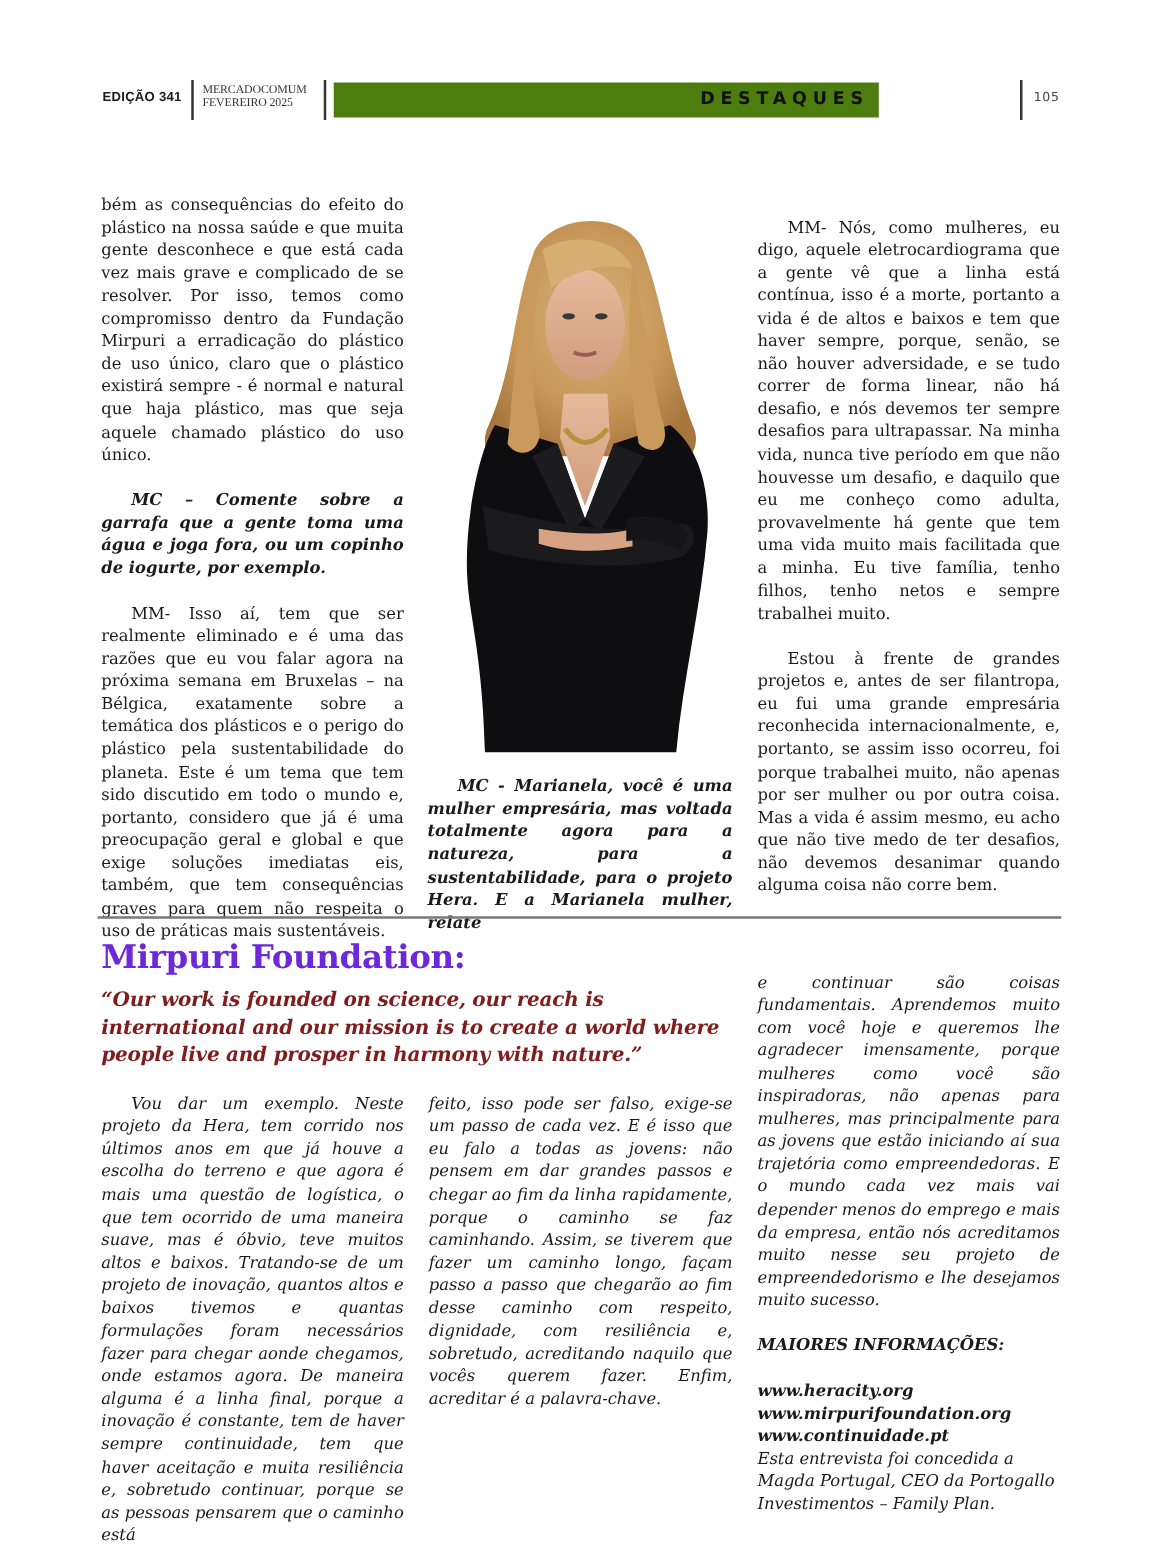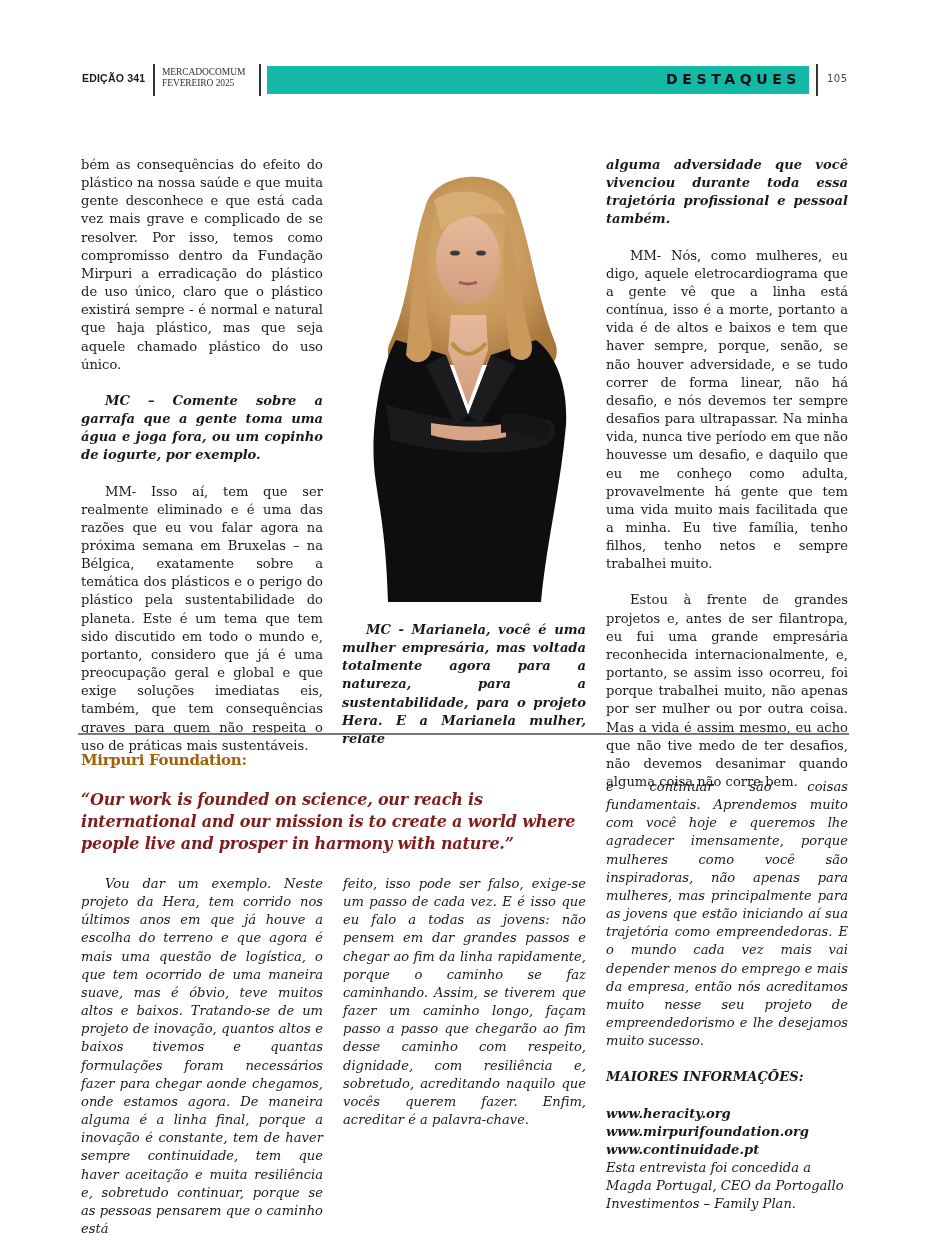--- a/index.html
+++ b/index.html
@@ -5,21 +5,21 @@
     * { box-sizing: border-box; margin: 0; padding: 0; }
     html, body { width: 935px; height: 1253px; background: #ffffff; overflow: hidden; }
     body { position: relative; font-family: "DejaVu Serif", "Liberation Serif", serif; color: #1a1a1a; }
 
     
     .hdr { position: absolute; top: 62px; left: 0; width: 935px; height: 36px; }
     .hdr-edicao { position: absolute; left: 82px; top: 10px; font-family: Liberation Sans, sans-serif; font-weight: bold; font-size: 10.5px; letter-spacing: 0.2px; color: #1a1a1a; text-align: right; }
     .hdr-sep1 { position: absolute; left: 153px; top: 2px; width: 1.5px; height: 32px; background: #333; }
     .hdr-pub { position: absolute; left: 162px; top: 5px; font-family: Liberation Serif, serif; font-size: 9.5px; line-height: 11px; color: #333; letter-spacing: -0.1px; }
     .hdr-sep2 { position: absolute; left: 259px; top: 2px; width: 1.5px; height: 32px; background: #333; }
-    .hdr-band { position: absolute; left: 267px; top: 4px; width: 542px; height: 28px; background: #14b8a6; }
+    .hdr-band { position: absolute; left: 267px; top: 4px; width: 436px; height: 28px; background: #4d7c0f; }
     .hdr-section { position: absolute; right: 8px; top: 5px; font-family: "DejaVu Sans", sans-serif; font-weight: bold; font-size: 14px; letter-spacing: 4.6px; color: #111; }
     .hdr-sep3 { position: absolute; left: 816px; top: 2px; width: 1.5px; height: 32px; background: #333; }
     .hdr-page { position: absolute; left: 827px; top: 11px; font-family: "DejaVu Sans", sans-serif; font-size: 10px; color: #444; letter-spacing: 0.5px; }
 
     
     .col { position: absolute; font-size: 13.1px; line-height: 18.15px; text-align: justify; }
     .col p { margin: 0; }
     .col p.gap { margin-top: 18px; }
     .ind { text-indent: 24px; }
     .bi { font-weight: bold; font-style: italic; }
@@ -27,21 +27,21 @@
 
     .col1 { left: 81px; top: 156px; width: 242px; }
     .col3 { left: 606px; top: 156px; width: 242px; }
     .col2cap { left: 342px; top: 621px; width: 244px; }
 
     
     .photo { position: absolute; left: 356px; top: 165px; width: 224px; height: 437px; }
 
     .rule { position: absolute; left: 78px; top: 733px; width: 771px; height: 2px; background: #7a7a7a; }
 
-    .sec-title { position: absolute; left: 81px; top: 751px; font-size: 15px; font-weight: bold; color: #a16207; letter-spacing: -0.3px; }
+    .sec-title { position: absolute; left: 81px; top: 751px; font-size: 26px; font-weight: bold; color: #6d28d9; letter-spacing: -0.3px; }
     .sec-quote { position: absolute; left: 81px; top: 789px; width: 500px; font-size: 16px; line-height: 22px; font-weight: bold; font-style: italic; color: #7f1d1d; letter-spacing: -0.2px; }
 
     .colb1 { left: 81px; top: 875px; width: 242px; }
     .colb2 { left: 343px; top: 875px; width: 243px; }
     .colb3 { left: 606px; top: 778px; width: 242px; }
     .colb3 .info-h { font-weight: bold; font-style: italic; margin-top: 18px; }
     .colb3 .url { font-weight: bold; font-style: italic; text-align: left; }
     .colb3 .credit { font-style: italic; text-align: left; }
   </style>
 </head>
@@ -108,21 +108,20 @@
     <path d="M90 190 L 112 250 L 100 260 L 70 200 Z" fill="#1c1c1f"></path>
     <path d="M135 190 L 112 250 L 124 260 L 160 200 Z" fill="#1c1c1f"></path>
   </svg>
 </div>
 
 <div class="col col2cap">
   <p class="ind bi">MC - Marianela, você é uma mulher empresária, mas voltada totalmente agora para a natureza, para a sustentabilidade, para o projeto Hera. E a Marianela mulher, relate</p>
 </div>
 
 <div class="col col3">
-  <p class="bi">alguma adversidade que você vivenciou durante toda essa trajetória profissional e pessoal também.</p>
   <p class="gap ind">MM- Nós, como mulheres, eu digo, aquele eletrocardiograma que a gente vê que a linha está contínua, isso é a morte, portanto a vida é de altos e baixos e tem que haver sempre, porque, senão, se não houver adversidade, e se tudo correr de forma linear, não há desafio, e nós devemos ter sempre desafios para ultrapassar. Na minha vida, nunca tive período em que não houvesse um desafio, e daquilo que eu me conheço como adulta, provavelmente há gente que tem uma vida muito mais facilitada que a minha. Eu tive família, tenho filhos, tenho netos e sempre trabalhei muito.</p>
   <p class="gap ind">Estou à frente de grandes projetos e, antes de ser filantropa, eu fui uma grande empresária reconhecida internacionalmente, e, portanto, se assim isso ocorreu, foi porque trabalhei muito, não apenas por ser mulher ou por outra coisa. Mas a vida é assim mesmo, eu acho que não tive medo de ter desafios, não devemos desanimar quando alguma coisa não corre bem.</p>
 </div>
 
 <div class="rule"></div>
 
 <div class="sec-title">Mirpuri Foundation:</div>
 <div class="sec-quote">“Our work is founded on science, our reach is international and our mission is to create a world where people live and prosper in harmony with nature.”</div>
 
 <div class="col colb1 it">

